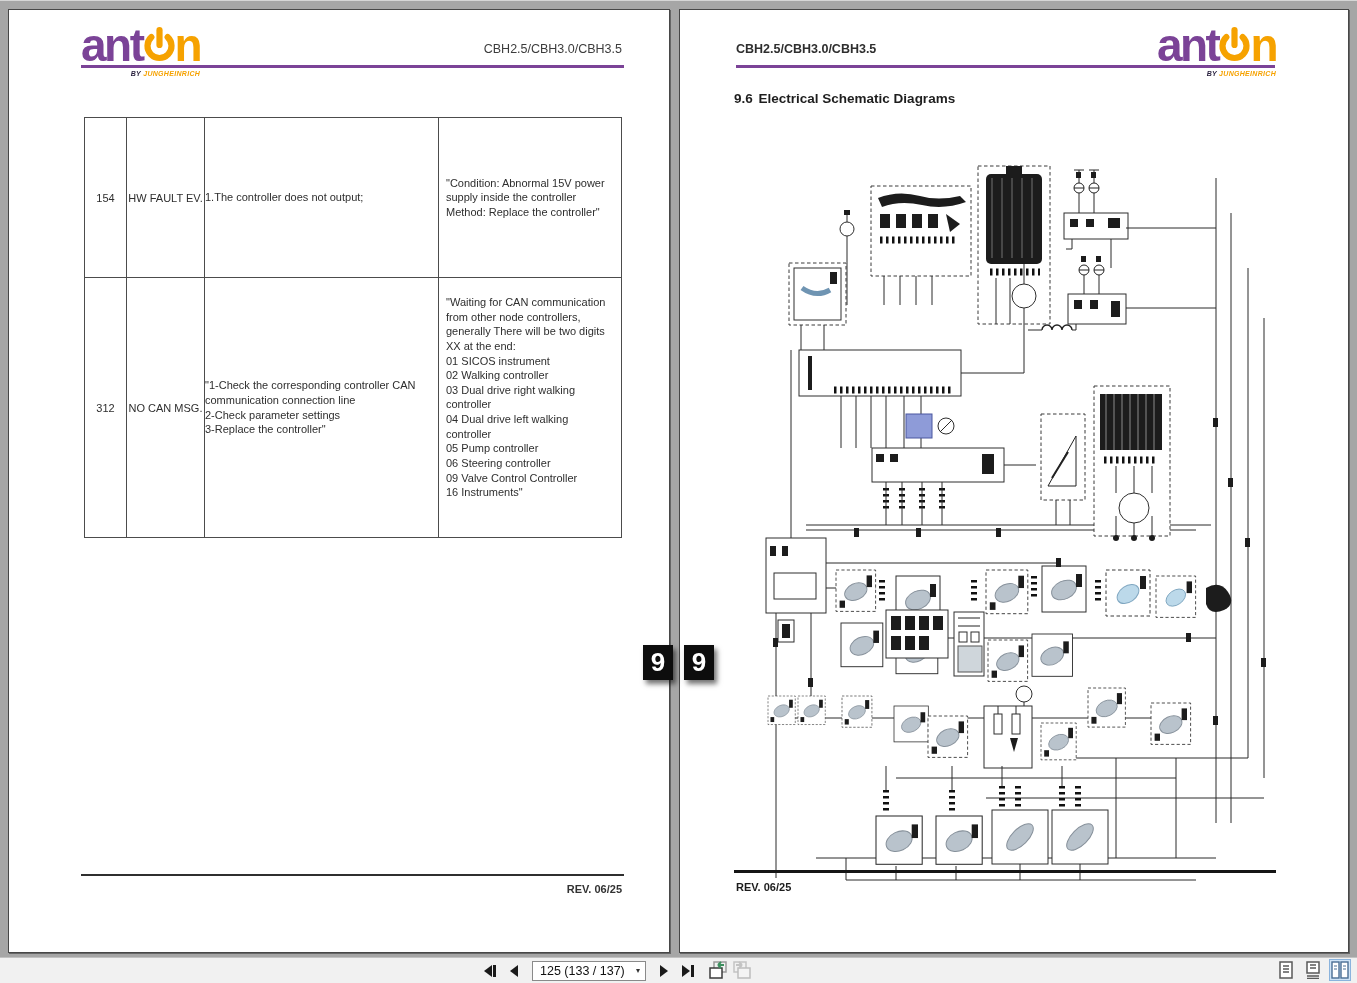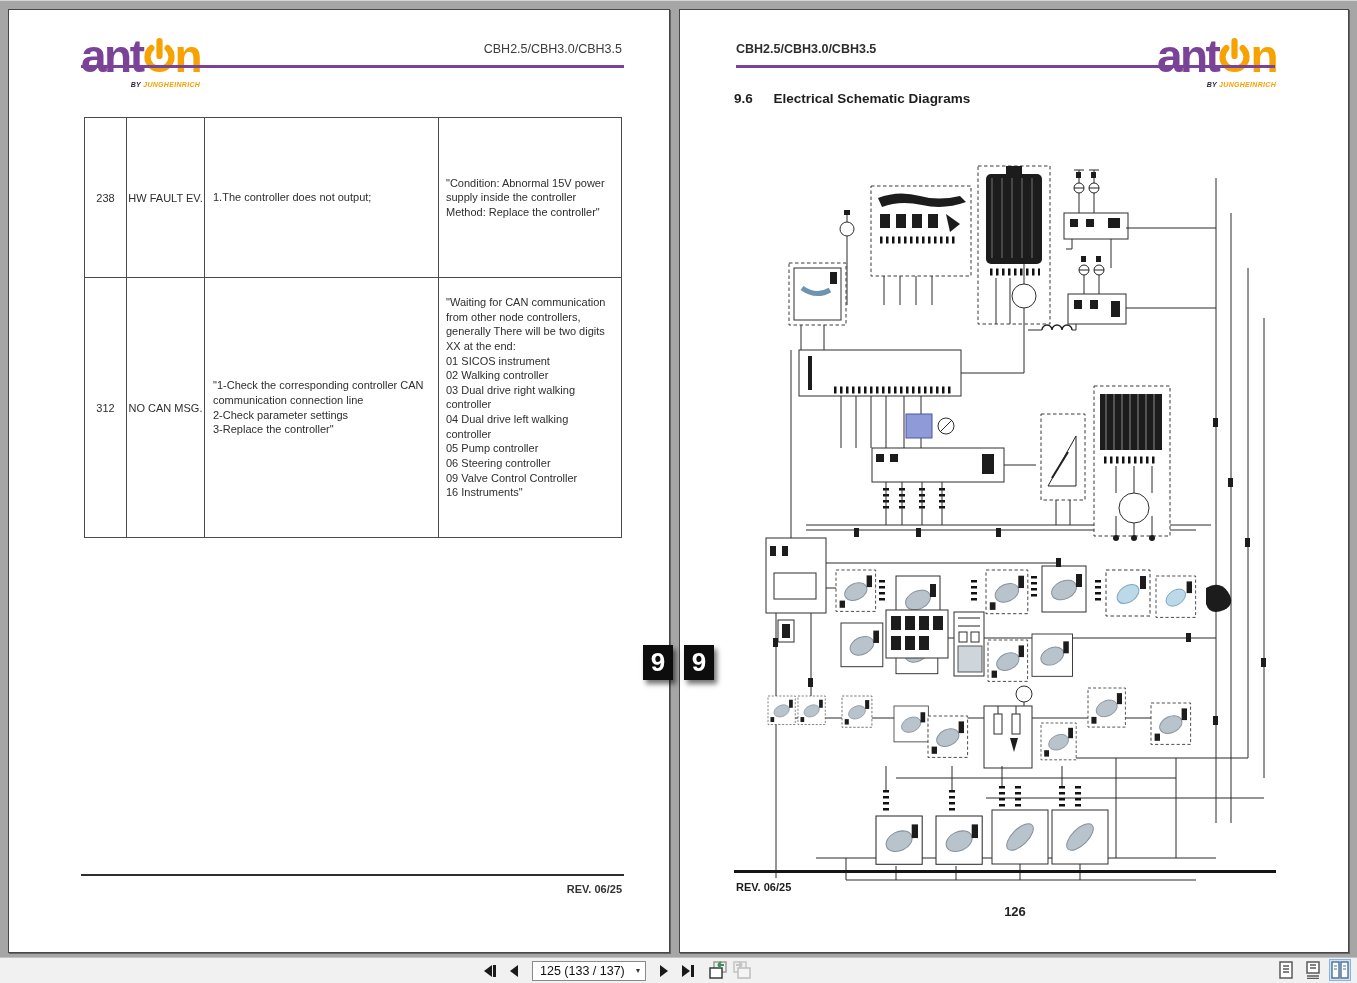--- a/index.html
+++ b/index.html
@@ -14,54 +14,54 @@
     position:absolute; top:8px; height:944px; background:#ffffff;
     border:1px solid #474747; box-shadow:1px 1px 0 rgba(60,60,60,.6);
   }
   .page-left { left:8px;  width:662px; }
   .page-right{ left:679px; width:670px; }
 
   
   .logo { position:absolute; }
   .logo-row { display:flex; align-items:flex-end; line-height:1; }
   .logo-txt { font-size:46px; font-weight:800; letter-spacing:-2.5px; }
-  .logo-ant { color:var(--purple);margin-top:11px; }
+  .logo-ant { color:var(--purple); }
   .logo-n   { color:var(--orange); }
   .logo-power { width:31px; height:42px; margin:0 0px -1px 1px; }
   .logo-by { font-size:7px; font-weight:700; font-style:italic; color:#2b2340;
              text-align:right; margin-top:2px; letter-spacing:.3px; }
   .logo-by .j { color:var(--orange); }
 
   :root { --purple:#7b4397; --orange:#f6a200; }
 
   
   .hdr-model-l { position:absolute; top:32px; right:47px; font-size:12.5px; color:#3c3c3c; }
   .hdr-rule-l  { position:absolute; left:72px; right:45px; top:55px; height:3px; background:var(--purple); }
 
   table.err { position:absolute; left:75px; top:107px; border-collapse:collapse;
               table-layout:fixed; width:537px; font-size:11px; color:#2e2e2e; }
   table.err th, table.err td { border:1px solid #4c4c4c; vertical-align:middle; }
   table.err th { font-size:11.5px; font-weight:700; height:20px; padding:2px; }
   col.c-code{width:42px} col.c-err{width:78px} col.c-exp{width:234px} col.c-trb{width:183px}
   td.code, td.errtext { text-align:center; }
   tr.r1 { height:160px; } tr.r2 { height:260px; }
-  td.exp { padding:6px 8px; white-space:pre-line; line-height:1.32; }
+  td.exp { padding:6px 0; white-space:pre-line; line-height:1.32; }
   td.trb { padding:6px 7px; white-space:pre-line; line-height:1.33; }
   tr.r2 td.trb { vertical-align:top; padding-top:17px; }
 
   .ftr-rule-l { position:absolute; left:72px; right:45px; top:864px; height:2px; background:#2f2f2f; }
   .rev-l { position:absolute; top:873px; right:47px; font-size:11px; font-weight:700; color:#333; }
   .pageno-l { position:absolute; top:896px; left:0; width:680px; text-align:center;
               font-size:13px; font-weight:700; color:#333; }
 
   
   .hdr-model-r { position:absolute; top:32px; left:56px; font-size:12.5px; font-weight:700; color:#2e2e2e; }
   .hdr-rule-r  { position:absolute; left:56px; right:73px; top:55px; height:3px; background:var(--purple); }
   .sec-head { position:absolute; left:54px; top:81px; font-size:13.5px; font-weight:700; color:#1e1e1e; }
-  .sec-head .num { margin-right:17px; }
+  .sec-head .num { margin-right:2px; }
   .ftr-rule-r { position:absolute; left:54px; right:72px; top:860px; height:3px; background:#151515; }
   .rev-r { position:absolute; top:871px; left:56px; font-size:11px; font-weight:700; color:#1c1c1c; }
   .pageno-r { position:absolute; top:894px; left:0; width:670px; text-align:center;
               font-size:13px; font-weight:700; color:#222; }
   .schematic { position:absolute; left:76px; top:108px; width:530px; height:775px; }
 
   
   .w   { stroke:#2b2b2b; stroke-width:1; fill:none; }
   .dsh { fill:#ffffff; stroke:#3a3a3a; stroke-width:1; stroke-dasharray:3.5 2.5; }
   .sld { fill:#ffffff; stroke:#2e2e2e; stroke-width:1; }
@@ -117,21 +117,21 @@
 
   <table class="err">
     <colgroup>
         <col class="c-code">
         <col class="c-err">
         <col class="c-exp">
         <col class="c-trb">
       </colgroup>
     <tbody>
     <tr class="r1">
-      <td class="code">238</td>
+      <td class="code">154</td>
       <td class="errtext">HW FAULT EV.</td>
       <td class="exp">1.The controller does not output;</td>
       <td class="trb">"Condition: Abnormal 15V power supply inside the controller
 Method: Replace the controller"</td>
     </tr>
     <tr class="r2">
       <td class="code">312</td>
       <td class="errtext">NO CAN MSG.</td>
       <td class="exp">"1-Check the corresponding controller CAN communication connection line
 2-Check parameter settings
@@ -369,21 +369,20 @@
     <rect x="472" y="360" width="5" height="9" class="blk"></rect>
       <rect x="489" y="420" width="5" height="9" class="blk"></rect>
     <rect x="457" y="598" width="5" height="9" class="blk"></rect>
       <rect x="505" y="540" width="5" height="9" class="blk"></rect>
     <rect x="17" y="520" width="5" height="9" class="blk"></rect>
       <rect x="52" y="560" width="5" height="9" class="blk"></rect>
   </svg>
 
   <div class="ftr-rule-r"></div>
   <div class="rev-r">REV. 06/25</div>
-  <div class="pageno-r">126</div>
 </div>
 
 <div class="chtab chtab-left">9</div>
 <div class="chtab chtab-right">9</div>
 
 <div class="toolbar">
   <div class="tb-spacer"></div>
 
   <div class="tb-btn">
     <svg width="16" height="14" viewBox="0 0 16 14">

